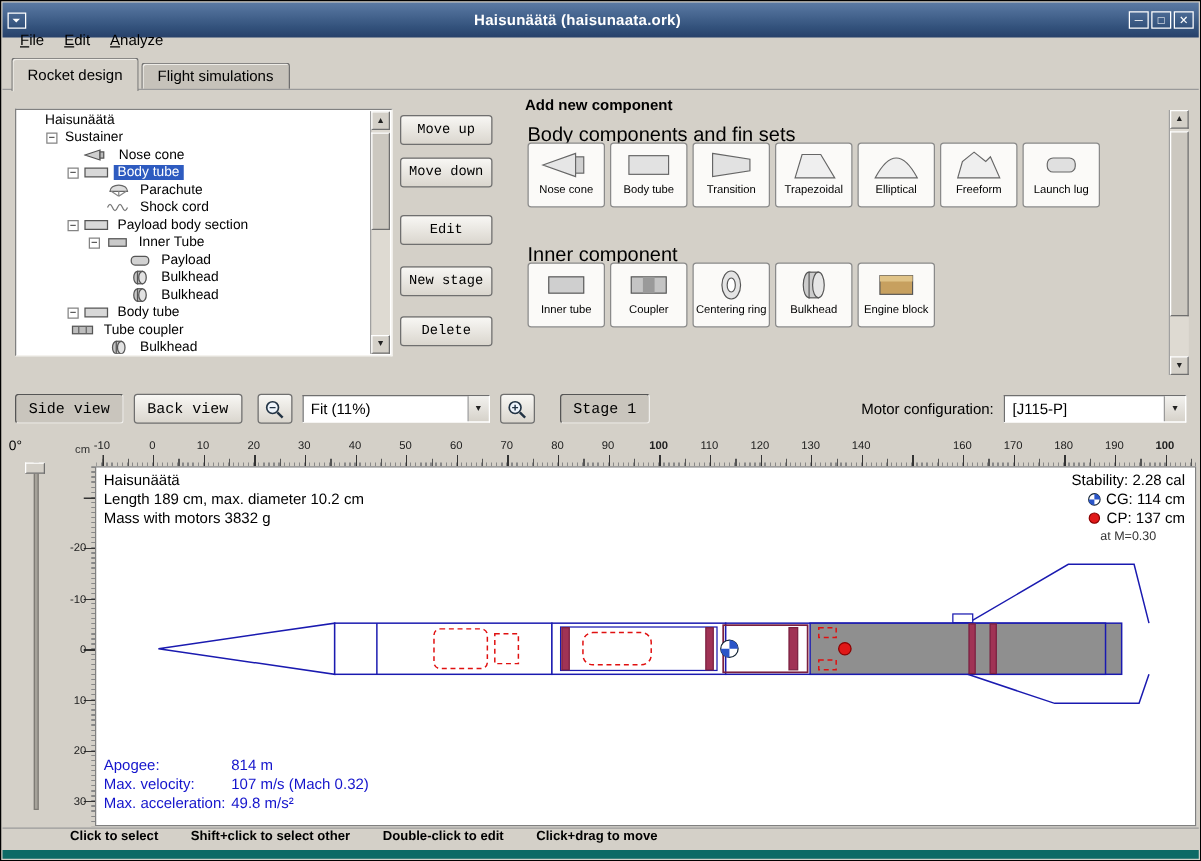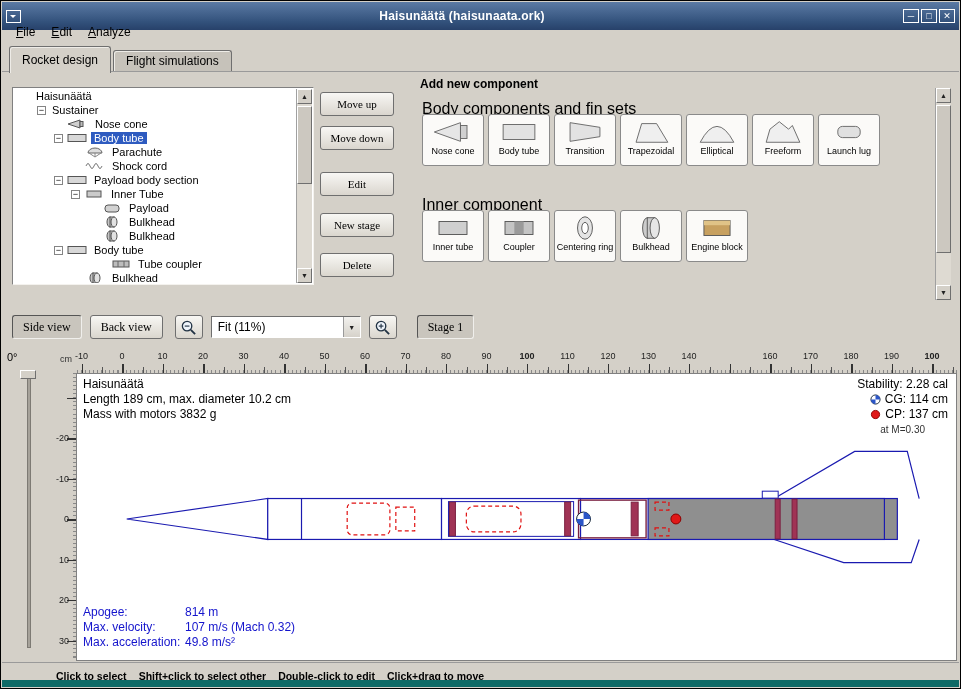--- a/index.html
+++ b/index.html
@@ -38,21 +38,21 @@
 .tree-row.sel .tree-label{background:#2e5bc0;color:#fff}
 
 
 .vscroll{position:absolute;width:16px;background:#dedad2;border-left:1px solid #a0a0a0}
 .sb-btn{position:absolute;left:0;width:15px;height:15px;background:#d4d0c8;border:1px solid;border-color:#fff #6f6f6f #6f6f6f #fff;font-size:7px;text-align:center;line-height:13px;color:#222;cursor:pointer}
 .sb-up{top:0}.sb-down{bottom:0}
 .sb-thumb{position:absolute;left:0;width:15px;background:#ccc8c0;border:1px solid;border-color:#fff #6f6f6f #6f6f6f #fff;cursor:pointer}
 
 
 .action-col{position:absolute;left:318px;top:0;width:76px;height:100%}
-.btn{background:linear-gradient(180deg,#f8f7f4,#dad6ce);border:1px solid #6f6f6f;border-radius:3px;font-size:11px;font-family:Liberation Serif, serif;cursor:pointer;color:#000}
+.btn{background:linear-gradient(180deg,#f8f7f4,#dad6ce);border:1px solid #6f6f6f;border-radius:3px;font-size:11px;font-family:Liberation Mono, monospace;cursor:pointer;color:#000}
 .act-btn{position:absolute;left:0;width:74px;height:24px}
 
 
 .add-panel{position:absolute;left:402px;top:2px;right:8px;height:230px}
 .add-title{font-weight:bold;font-size:12px;margin:3px 0 0 16px}
 .grp-label{position:absolute;left:18px;font-size:16px}
 .btn-row{position:absolute;left:18px;display:flex;gap:4px}
 .comp-btn{width:62px;height:52px;background:#fbfaf8;border:1px solid #8a8a8a;border-radius:3px;display:flex;flex-direction:column;align-items:center;padding-top:3px;cursor:pointer}
 .comp-btn svg{width:44px;height:28px;display:block}
 .comp-label{font-size:9px;line-height:9px;text-align:center;margin-top:1px}
@@ -97,21 +97,21 @@
 .canvas svg.rocket{position:absolute;inset:0;width:100%;height:100%}
 .info-block{position:absolute;left:6px;top:3px;font-size:12px;line-height:15px}
 .stab-block{position:absolute;right:8px;top:3px;font-size:12px;line-height:15px}
 .stab-row{display:flex;justify-content:flex-end;align-items:center;gap:4px}
 .mach-note{font-size:10px;color:#333;text-align:center}
 .flight-block{position:absolute;left:6px;bottom:10px;color:#1414cc;font-size:12px;line-height:15px}
 .f-row{display:flex}
 .f-label{width:102px}
 
 
-.statusbar{position:absolute;left:1px;right:1px;top:661px;height:20px;border-top:1px solid #9a9a9a;display:flex;align-items:flex-end;gap:12px;padding-left:54px;font-size:10.5px;font-weight:bold;background:#d4d0c8}
+.statusbar{position:absolute;left:1px;right:1px;top:661px;height:20px;border-top:1px solid #9a9a9a;display:flex;align-items:flex-start;gap:26px;padding-left:54px;font-size:10.5px;font-weight:bold;background:#d4d0c8}
 .sliver{position:absolute;left:1px;right:1px;bottom:1px;height:7px;background:#0d6a66}
 </style>
 </head>
 <body>
 
 <div class="window">
 
   <div class="titlebar">
     <div class="tb-icon"></div>
     <div class="tb-title">Haisunäätä (haisunaata.ork)</div>
@@ -234,21 +234,21 @@
           </div>
           <div class="tree-row" style="padding-left: 40px;">
             <span class="expander">−</span>
             <span class="ticon">
               <svg viewBox="0 0 22 12">
                 <rect x="2" y="2.5" width="18" height="7" fill="#d8d8d8" stroke="#555"></rect>
               </svg>
             </span>
             <span class="tree-label">Body tube</span>
           </div>
-          <div class="tree-row" style="padding-left: 83px;">
+          <div class="tree-row" style="padding-left: 28px;">
             <span class="exp-spacer"></span>
             <span class="ticon">
               <svg viewBox="0 0 22 12">
                 <rect x="3" y="3" width="16" height="6" fill="#bdbdbd" stroke="#555"></rect>
                 <line x1="8" y1="3" x2="8" y2="9" stroke="#666"></line>
                 <line x1="14" y1="3" x2="14" y2="9" stroke="#666"></line>
               </svg>
             </span>
             <span class="tree-label">Tube coupler</span>
           </div>
@@ -414,20 +414,27 @@
     </div>
     <button class="btn tb2-btn icon-btn">
       <svg viewBox="0 0 18 18">
           <circle cx="7.5" cy="7.5" r="5" fill="#eef4fb" stroke="#234" stroke-width="1.4"></circle>
           <line x1="11.5" y1="11.5" x2="16" y2="16" stroke="#234" stroke-width="2"></line>
           <line x1="5" y1="7.5" x2="10" y2="7.5" stroke="#234" stroke-width="1.2"></line>
           <line x1="7.5" y1="5" x2="7.5" y2="10" stroke="#234" stroke-width="1.2"></line>
         </svg>
     </button>
     <button class="btn tb2-btn pressed" style="margin-left:12px">Stage 1</button>
+    <div class="mc-group">
+      <span>Motor configuration:</span>
+      <div class="combo" style="width:146px">
+        <div class="combo-text" style="flex:1">[J115-P]</div>
+        <div class="combo-arrow">▼</div>
+      </div>
+    </div>
   </div>
 
   <div class="diagram">
     <div class="rot-label">0°</div>
     <div class="rot-slider">
       <div class="rot-handle"></div>
     </div>
     <div class="ruler-corner">cm</div>
     <div class="h-ruler">
         <span class="h-label" style="left: 5.5px;">-10</span>

